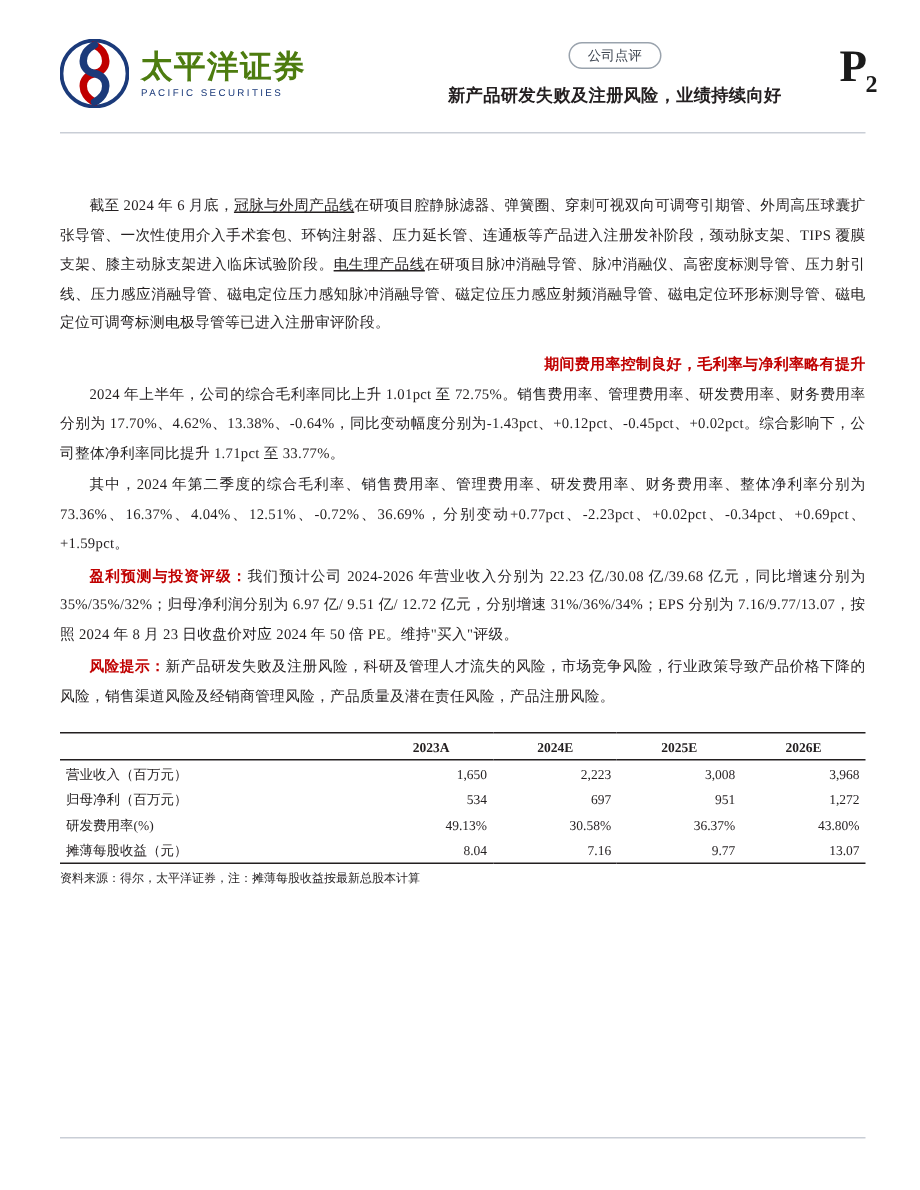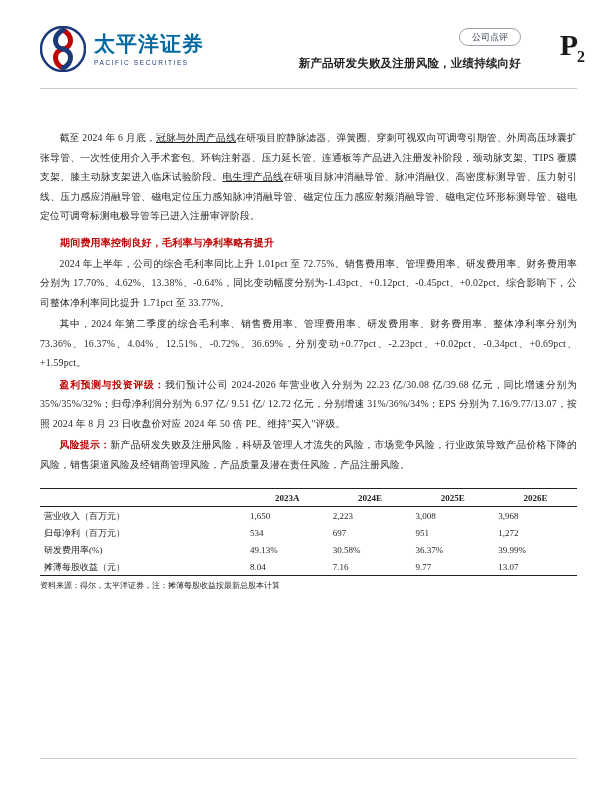--- a/index.html
+++ b/index.html
@@ -42,40 +42,40 @@
   .logo-text {
     margin-left: 8px;
     display: flex;
     flex-direction: column;
     justify-content: center;
   }
   .logo-cn {
     font-family: "Liberation Serif", serif;
     font-size: 21px;
     font-weight: bold;
-    color: #0369a1;
+    color: #4d7c0f;
     letter-spacing: 1px;
     line-height: 1.15;
   }
   .logo-en {
     font-family: "Liberation Sans", sans-serif;
     font-size: 6.5px;
     color: #1b3a7a;
     letter-spacing: 1.6px;
     margin-top: 2px;
   }
   .header-right {
     position: absolute;
     right: 40px;
     top: 28px;
     text-align: right;
   }
   .tag-wrap {
     display: flex;
-    justify-content: flex-end;
+    justify-content: center;
     align-items: center;
   }
   .tag {
     display: inline-block;
     border: 1px solid #9aa3ad;
     border-radius: 9px;
     font-size: 9px;
     color: #3c4450;
     padding: 1.5px 12px;
     font-family: "Liberation Sans", sans-serif;
@@ -128,20 +128,21 @@
   .u {
     text-decoration: underline;
   }
   .sec-head {
     color: #c00000;
     font-weight: bold;
     font-size: 10px;
     margin: 10px 0 4px 0;
     text-indent: 2em;
     letter-spacing: 0.2px;
+    text-align: right;
   }
   .lead {
     color: #c00000;
     font-weight: bold;
   }
 
   
   .tbl-block {
     margin-top: 14px;
   }
@@ -174,21 +175,21 @@
   table.fin thead th {
     font-weight: bold;
     text-align: center;
     border-top: 1px solid #231f20;
     border-bottom: 1px solid #231f20;
   }
   table.fin thead th.first {
     text-align: left;
   }
   table.fin tbody td {
-    text-align: left;
+    text-align: right;
   }
   table.fin tbody td.first {
     text-align: left;
   }
   table.fin tbody tr:last-child td {
     border-bottom: 1px solid #231f20;
   }
   .tbl-note {
     font-size: 8px;
     color: #231f20;
@@ -297,21 +298,21 @@
             <td>534</td>
             <td>697</td>
             <td>951</td>
             <td>1,272</td>
           </tr>
           <tr>
             <td class="first">研发费用率(%)</td>
             <td>49.13%</td>
             <td>30.58%</td>
             <td>36.37%</td>
-            <td>39.99%</td>
+            <td>43.80%</td>
           </tr>
           <tr>
             <td class="first">摊薄每股收益（元）</td>
             <td>8.04</td>
             <td>7.16</td>
             <td>9.77</td>
             <td>13.07</td>
           </tr>
         </tbody>
       </table>

